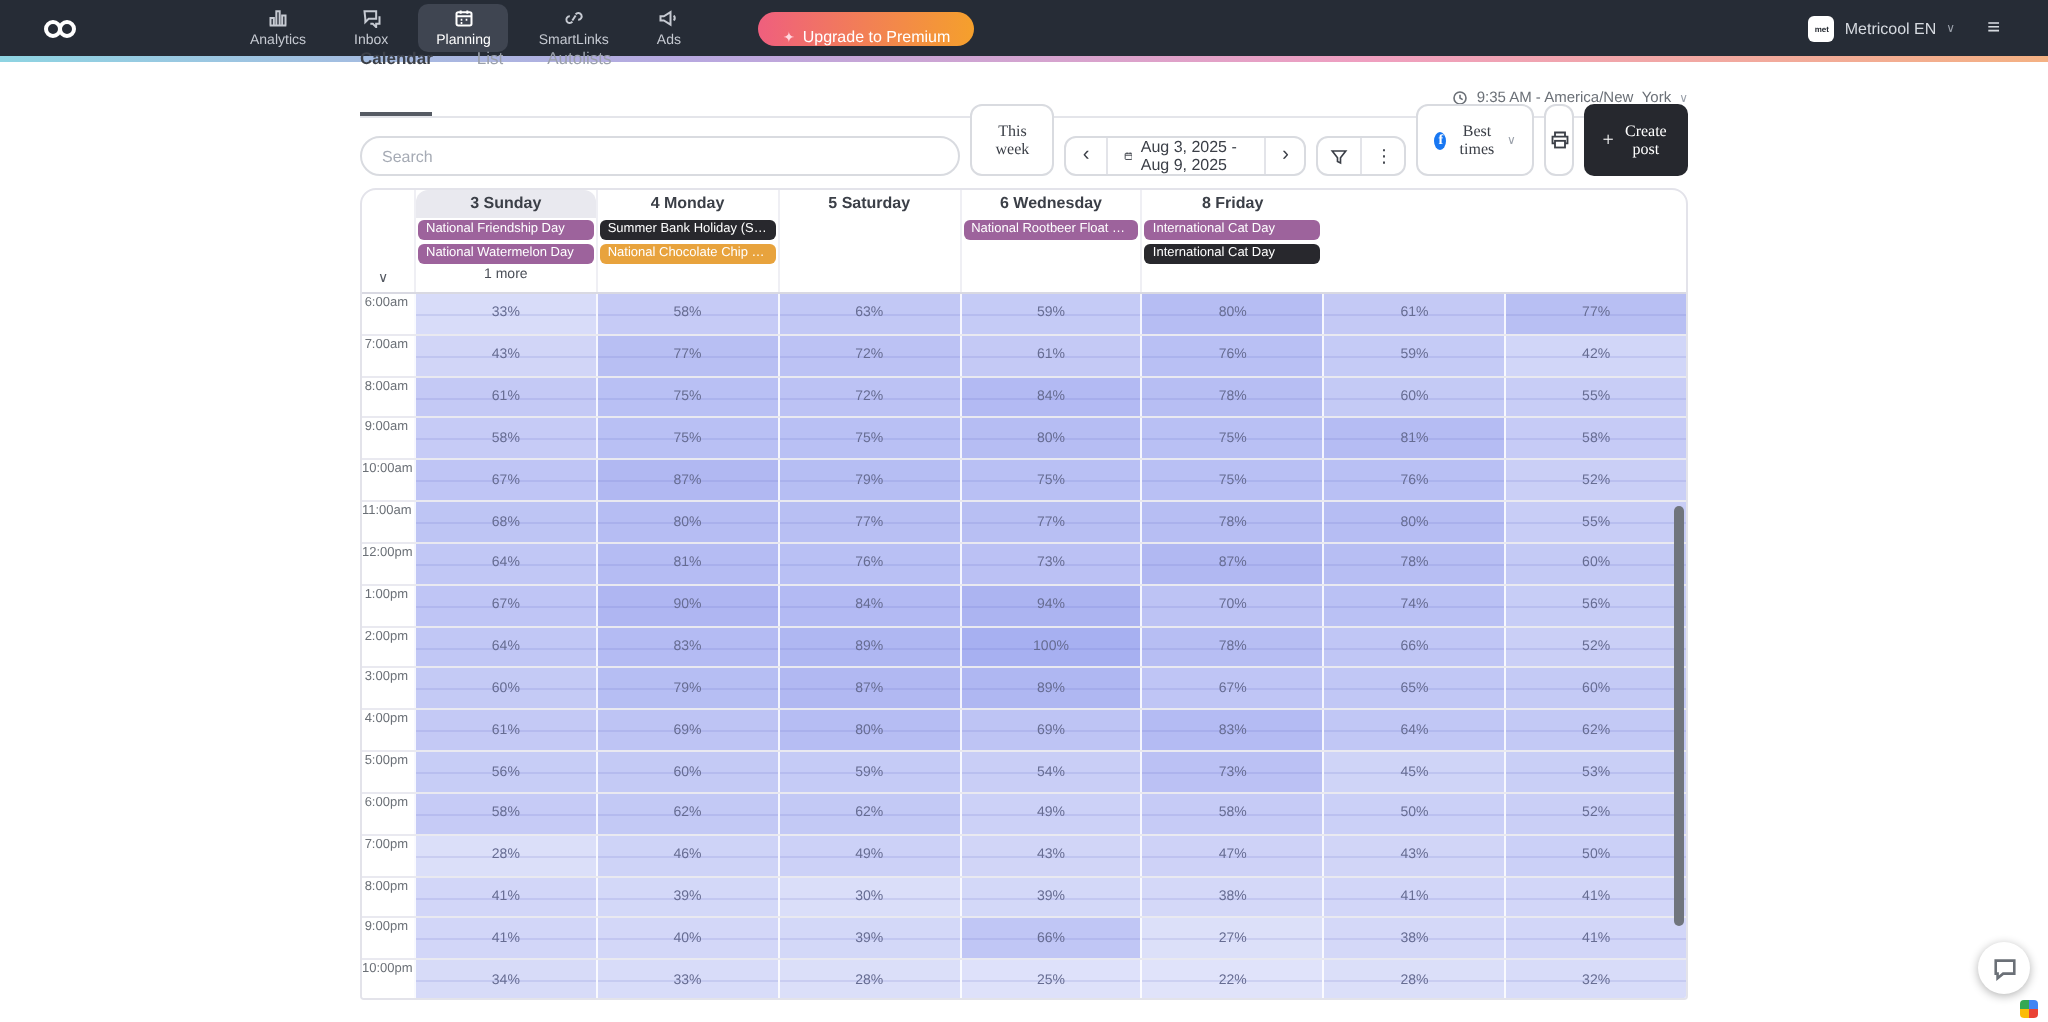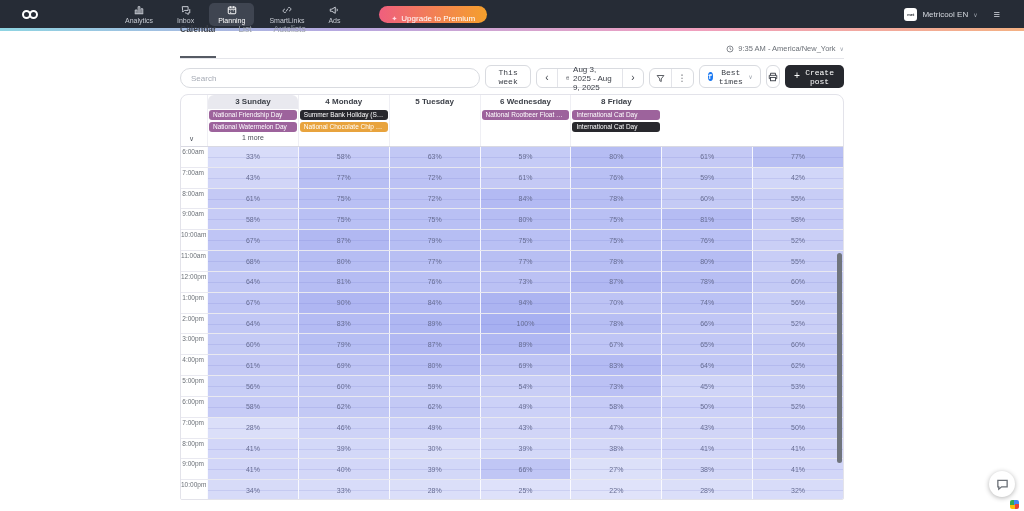--- a/index.html
+++ b/index.html
@@ -38,23 +38,23 @@
   .tab { font-size:8.5px; color:#9aa0aa; padding-bottom:22px; cursor:pointer; border-bottom:2px solid transparent; }
   .tab.active { color:#3b3f47; font-weight:bold; border-bottom:2px solid #565b64; }
   .clock { display:flex; align-items:center; gap:4px; font-size:7.5px; color:#6b7077; padding-bottom:5px; cursor:pointer; }
   .clock svg { width:8px; height:8px; stroke:#6b7077; fill:none; stroke-width:1.2; }
 
   
   .toolbar { display:flex; align-items:flex-end; gap:5px; margin:7px 0 6px 0; height:22px; }
   .search { flex:0 0 300px; height:20px; border:1px solid #d9dbe0; border-radius:10px;
     font-size:8px; padding:0 10px; color:#3b3f47; outline:none; font-family:inherit; }
   .search::placeholder { color:#a6abb5; }
-  .btn { height:23px; border:1px solid #d9dbe0; background:#fff; border-radius:6px;
+  .btn { height:36px; border:1px solid #d9dbe0; background:#fff; border-radius:6px;
     font-size:8px; color:#3b3f47; display:flex; align-items:center; gap:4px;
-    padding:0 8px; cursor:pointer; font-family:Liberation Mono, monospace; }
+    padding:0 8px; cursor:pointer; font-family:Liberation Serif, serif; }
   .dategroup { height:20px; border:1px solid #d9dbe0; border-radius:6px; display:flex; align-items:stretch; }
   .dg-seg { display:flex; align-items:center; padding:0 8px; font-size:8px; color:#3b3f47; cursor:pointer; }
   .dg-seg + .dg-seg { border-left:1px solid #e3e4e9; }
   .dg-seg svg { width:8px; height:8px; stroke:#3b3f47; fill:none; stroke-width:1.2; margin-right:4px; }
   .arrowchar { font-size:10px; color:#3b3f47; line-height:1; }
   .fkgroup { height:20px; border:1px solid #d9dbe0; border-radius:6px; display:flex; align-items:stretch; }
   .fk-seg { display:flex; align-items:center; padding:0 6px; cursor:pointer; color:#3b3f47; }
   .fk-seg + .fk-seg { border-left:1px solid #e3e4e9; }
   .fk-seg svg { width:9px; height:9px; stroke:#3b3f47; fill:none; stroke-width:1.1; }
   .kebab { font-size:9px; }
@@ -240,21 +240,21 @@
             <div class="more">1 more</div>
           </div>
           <div class="daycol">
             <div class="dayname">4 Monday</div>
             <div class="chipwrap">
               <div class="chip dark">Summer Bank Holiday (Scotl...</div>
               <div class="chip orange">National Chocolate Chip Coo...</div>
             </div>
           </div>
           <div class="daycol">
-            <div class="dayname">5 Tuesday</div>
+            <div class="dayname">5 Saturday</div>
             <div class="chipwrap"></div>
           </div>
           <div class="daycol">
             <div class="dayname">6 Wednesday</div>
             <div class="chipwrap">
               <div class="chip purple">National Rootbeer Float Day</div>
             </div>
           </div>
           <div class="daycol">
             <div class="dayname">8 Friday</div>

